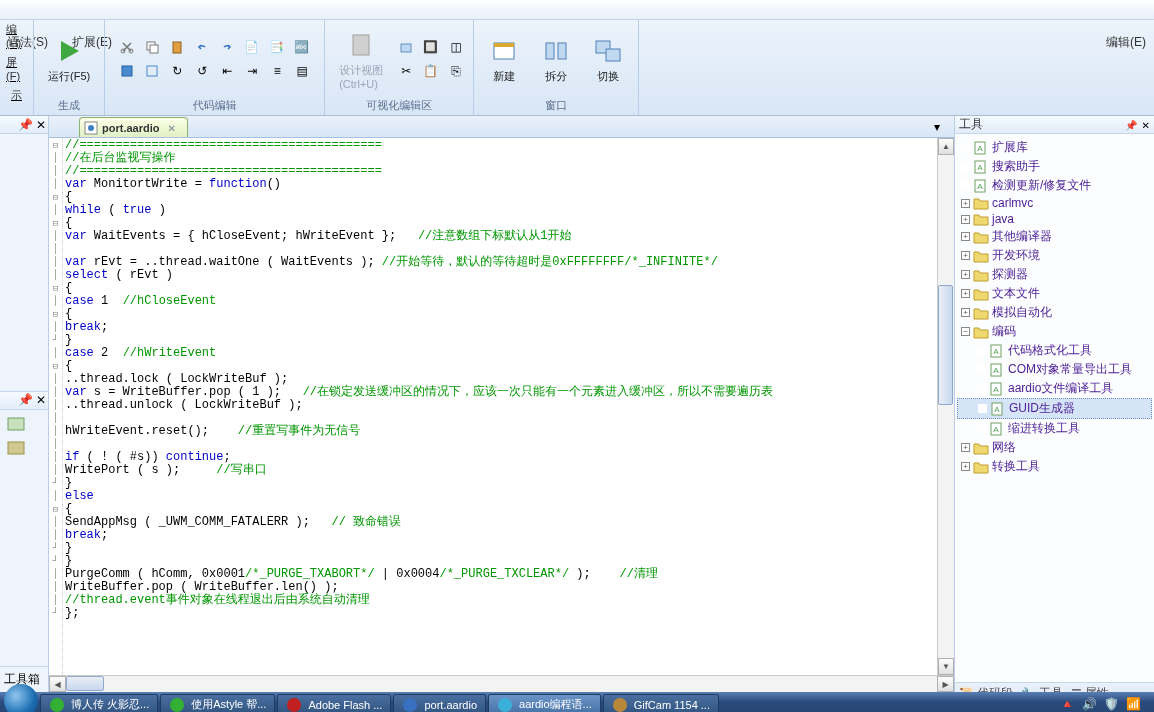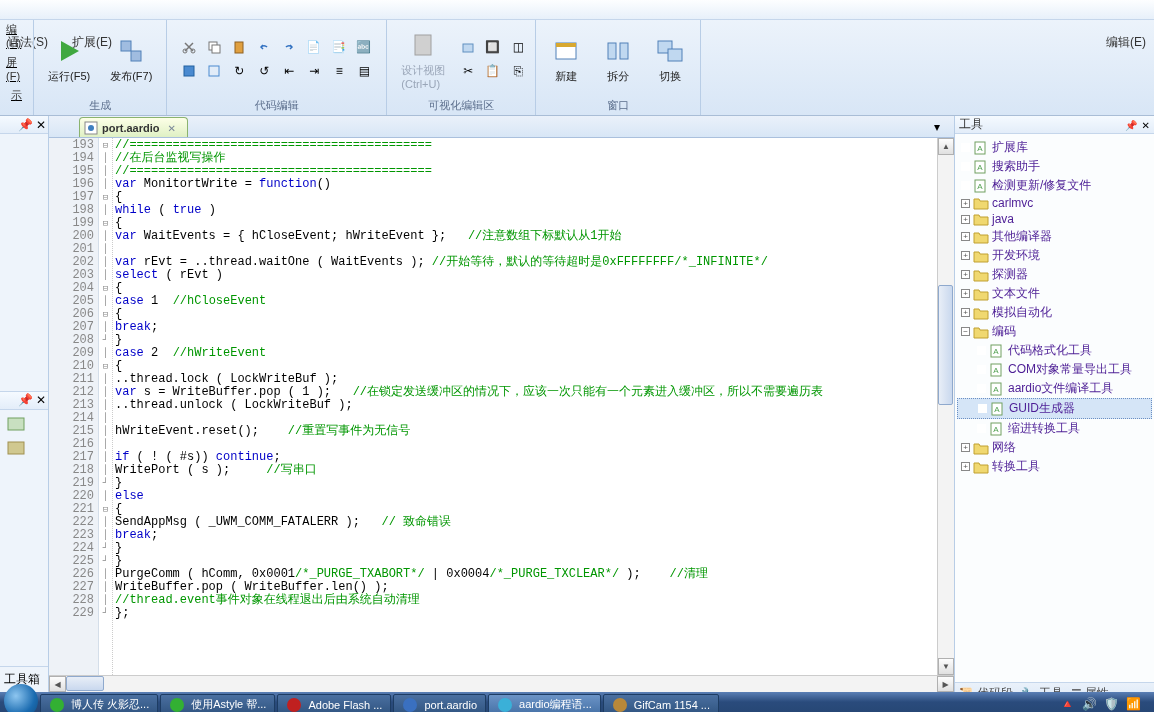--- a/index.html
+++ b/index.html
@@ -109,29 +109,20 @@
   <div class="ribbon-group">
     <div class="ribbon-group-body">
       <div class="big-btn">
         <span class="bicon">
             <svg width="28" height="28">
               <polygon points="6,4 24,14 6,24" fill="#40a840"></polygon>
             </svg>
           </span>
         <span class="blabel">运行(F5)</span>
       </div>
-      <div class="big-btn">
-        <span class="bicon">
-            <svg width="28" height="28">
-              <rect x="4" y="4" width="10" height="10" fill="#a0bce0" stroke="#5080b8"></rect>
-              <rect x="14" y="14" width="10" height="10" fill="#a0bce0" stroke="#5080b8"></rect>
-            </svg>
-          </span>
-        <span class="blabel">发布(F7)</span>
-      </div>
     </div>
     <div class="ribbon-group-title">生成</div>
   </div>
   <div class="ribbon-group" style="width:220px;">
     <div class="ribbon-group-body">
       <div class="small-btns">
         <div class="small-row">
           <span class="sbtn">
               <svg width="14" height="14">
                 <path d="M3 3l8 8M11 3l-8 8" stroke="#777" stroke-width="1.5"></path>
@@ -285,58 +276,20 @@
             <rect x="1" y="1" width="12" height="12" fill="#fff" stroke="#888"></rect>
             <circle cx="7" cy="7" r="3" fill="#4080c0"></circle>
           </svg>
         </span>
       <span class="tab-title">port.aardio</span>
       <span class="tab-close">✕</span>
     </div>
     <span class="tab-dropdown">▾</span>
   </div>
   <div class="editor">
-    <div class="gutter" id="gutter">193
-194
-195
-196
-197
-198
-199
-200
-201
-202
-203
-204
-205
-206
-207
-208
-209
-210
-211
-212
-213
-214
-215
-216
-217
-218
-219
-220
-221
-222
-223
-224
-225
-226
-227
-228
-229
-</div>
     <div class="fold-col" id="foldcol">⊟
 │
 │
 │
 ⊟
 │
 ⊟
 │
 │
 │

